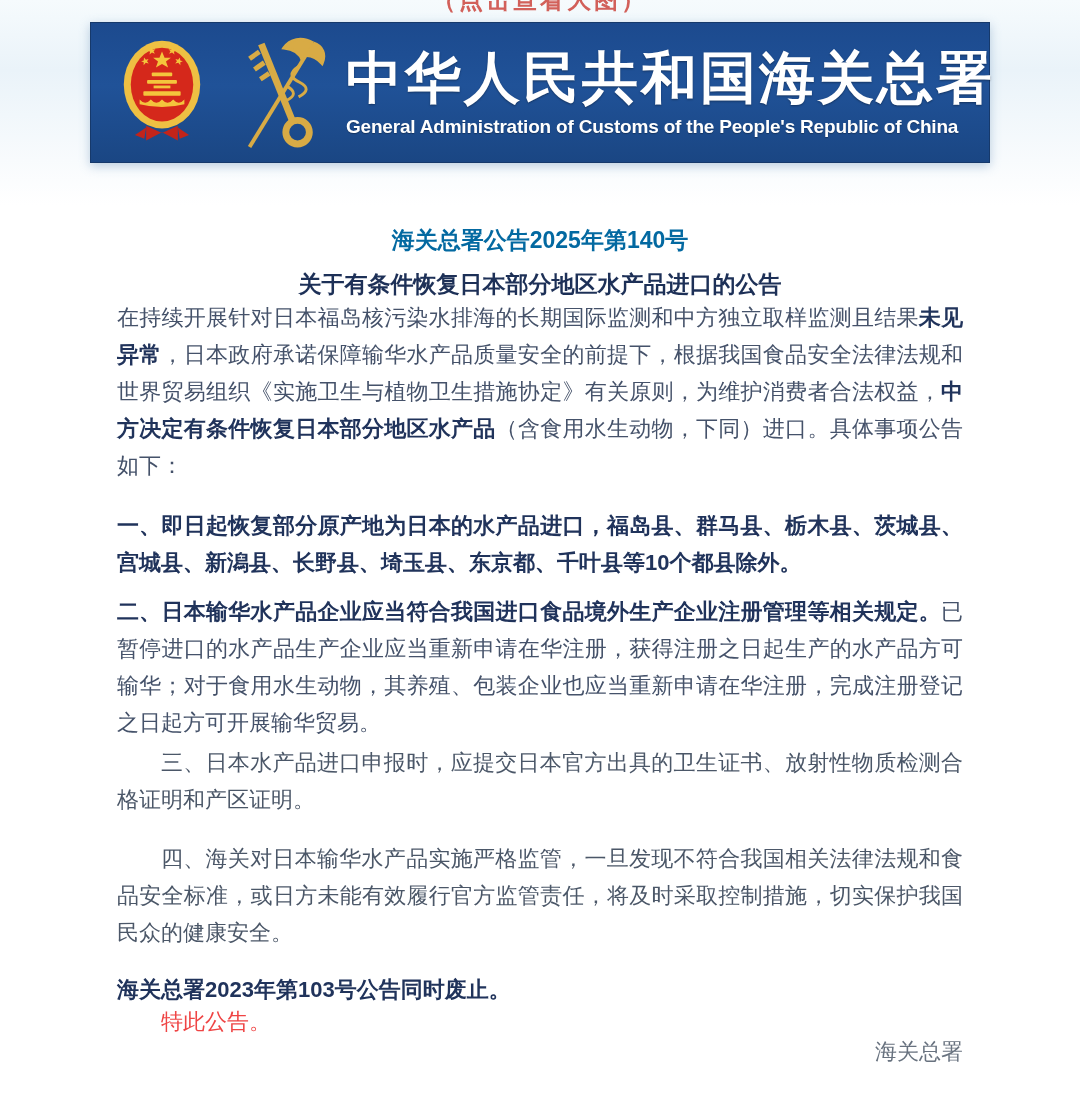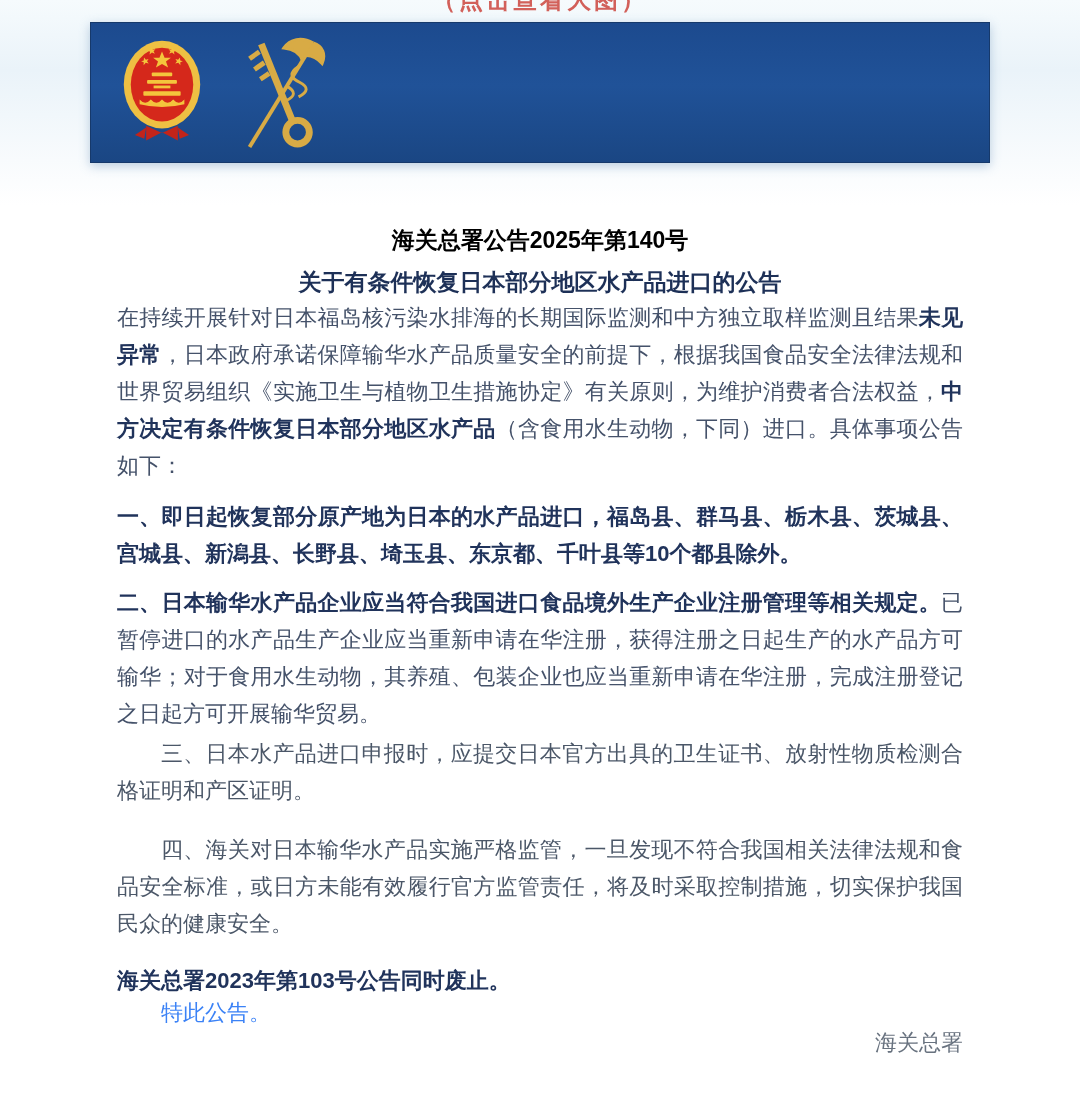--- a/index.html
+++ b/index.html
@@ -24,32 +24,32 @@
   .banner-text { margin-left:20px; color:#ffffff; }
   .banner-title { font-size:56px; font-weight:bold; letter-spacing:3px; white-space:nowrap;
     text-shadow:0 1px 2px rgba(0,0,0,.35); line-height:1.1; }
   .banner-subtitle { font-size:19px; font-weight:bold; letter-spacing:-0.2px; margin-top:7px;
     white-space:nowrap; text-shadow:0 1px 1px rgba(0,0,0,.3); }
 
   
   main { position:absolute; top:163px; left:117px; width:846px; z-index:2;
     color:#45526a; font-size:22px; line-height:37px; }
   h1.doc-title { margin-top:62px; text-align:center; font-size:23px; line-height:30px;
-    color:#000000; font-weight:bold; }
+    color:#0369a1; font-weight:bold; }
   h2.doc-subtitle { margin-top:14px; text-align:center; font-size:23px; line-height:30px;
-    color:#1d3057; font-weight:bold;font-family:Liberation Mono, monospace; }
+    color:#1d3057; font-weight:bold; }
   p { text-align:justify; word-break:break-all; }
   .bd, b { color:#20335b; font-weight:bold; }
   .p-intro { }
-  .p-item1 { margin-top:14px; }
+  .p-item1 { margin-top:23px; }
   .p-item2 { margin-top:12px; }
   .p-item3 { margin-top:3px; text-indent:2em; color:#4b5768; }
   .p-item4 { margin-top:22px; text-indent:2em; color:#4b5768; }
   .p-abolish { margin-top:20px; }
-  .p-closing { margin-top:-5px; text-indent:2em; color:#3b82f6; }
+  .p-closing { margin-top:-5px; text-indent:2em; color:#ef4444; }
   .sig { margin-top:-4px; text-align:right; color:#68727f; font-size:22px; line-height:32px; }
 </style>
 </head>
 <body>
 
 <div class="page">
 
   <div class="note-clip">
     <span>（点击查看大图）</span>
   </div>
@@ -83,20 +83,22 @@
         <path d="M60,56 q14,8 -1,15" stroke-width="3"></path>
         <line x1="34" y1="13" x2="66" y2="92" stroke-width="7"></line>
         <line x1="32" y1="21" x2="22" y2="28" stroke-width="5"></line>
         <line x1="37" y1="32" x2="27" y2="39" stroke-width="5"></line>
         <line x1="42" y1="43" x2="33" y2="49" stroke-width="5"></line>
         <circle cx="71" cy="103" r="12" stroke-width="7"></circle>
       </g>
     </svg>
 
     <div class="banner-text">
+      <div class="banner-title">中华人民共和国海关总署</div>
+      <div class="banner-subtitle">General Administration of Customs of the People's Republic of China</div>
     </div>
   </header>
 
   <main>
     <h1 class="doc-title">海关总署公告2025年第140号</h1>
     <h2 class="doc-subtitle">关于有条件恢复日本部分地区水产品进口的公告</h2>
 
     <p class="p-intro"><span>在持续开展针对日本福岛核污染水排海的长期国际监测和中方独立取样监测且结果</span><b>未见异常</b><span>，日本政府承诺保障输华水产品质量安全的前提下，根据我国食品安全法律法规和世界贸易组织《实施卫生与植物卫生措施协定》有关原则，为维护消费者合法权益，</span><b>中方决定有条件恢复日本部分地区水产品</b><span>（含食用水生动物，下同）进口。具体事项公告如下：</span></p>
 
     <p class="p-item1 bd">一、即日起恢复部分原产地为日本的水产品进口，福岛县、群马县、栃木县、茨城县、宫城县、新潟县、长野县、埼玉县、东京都、千叶县等10个都县除外。</p>

